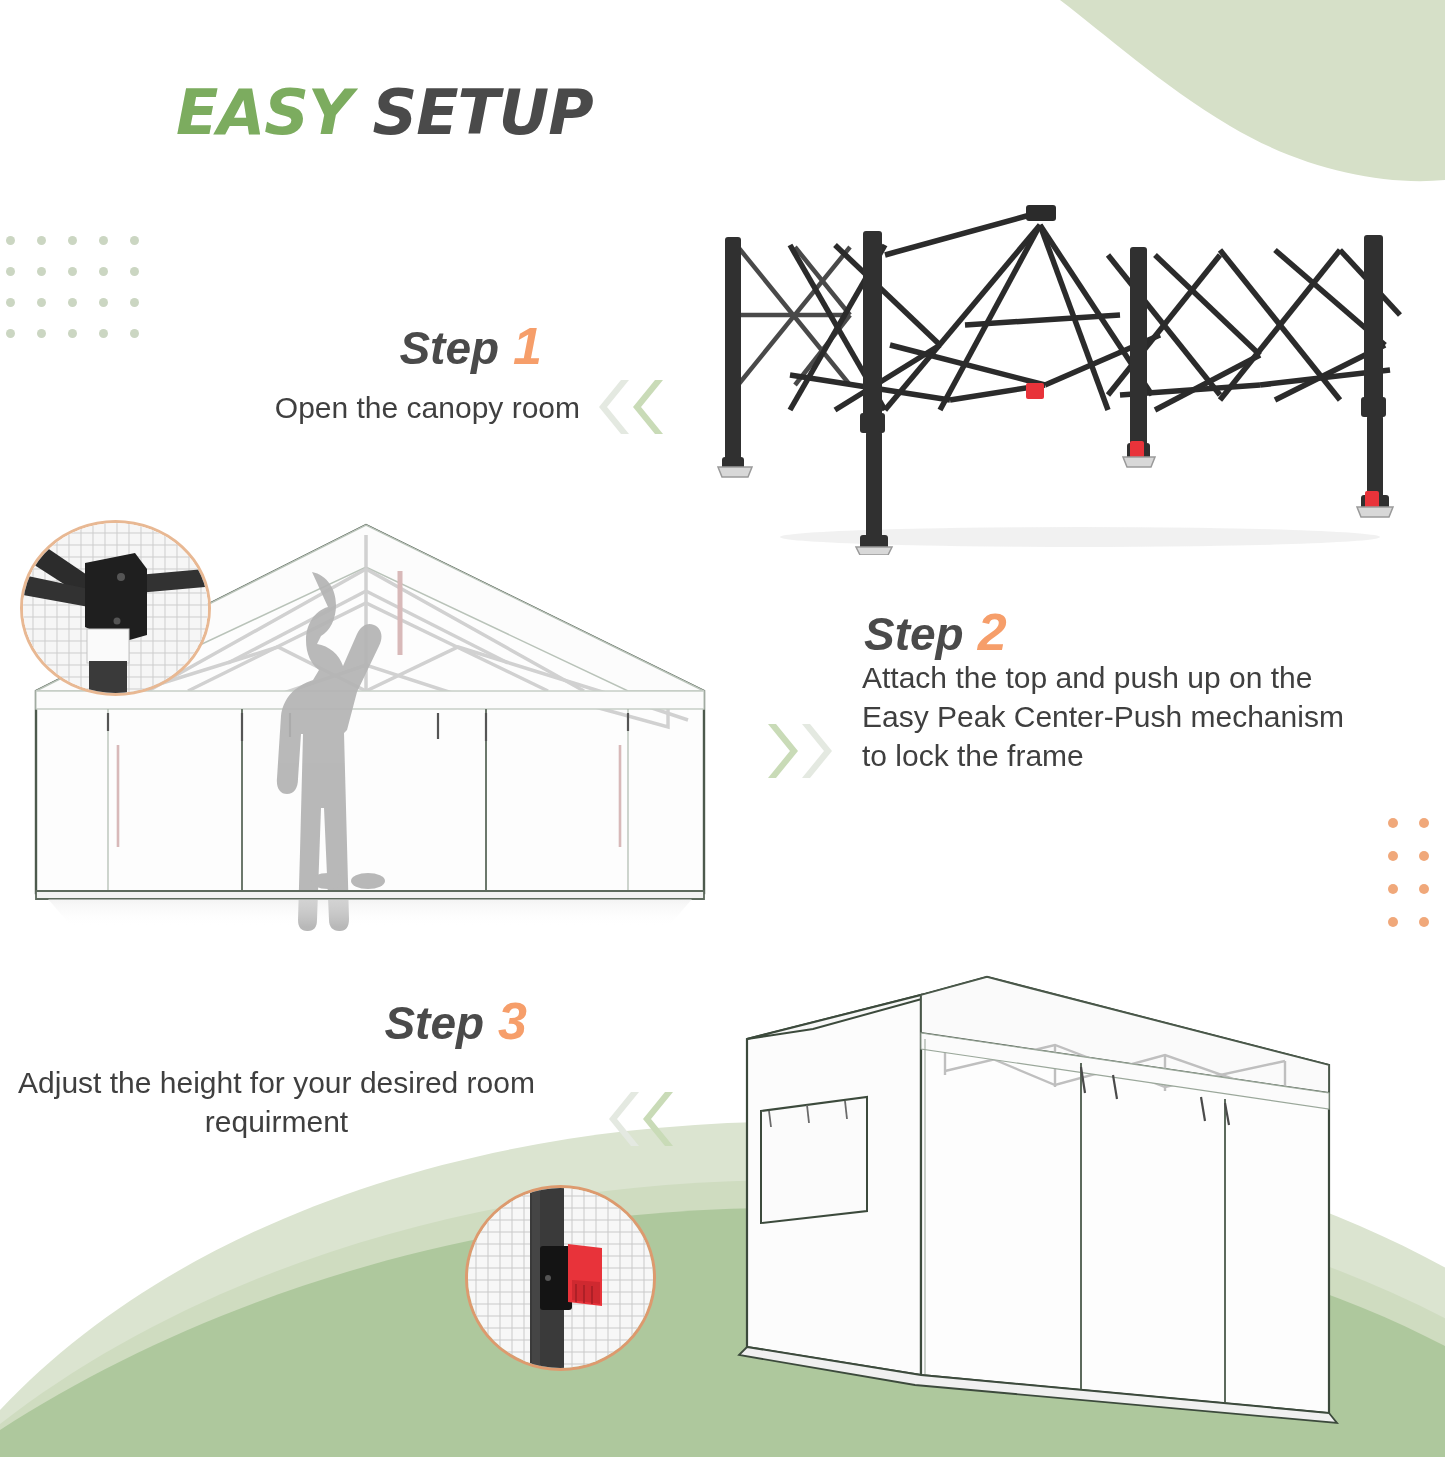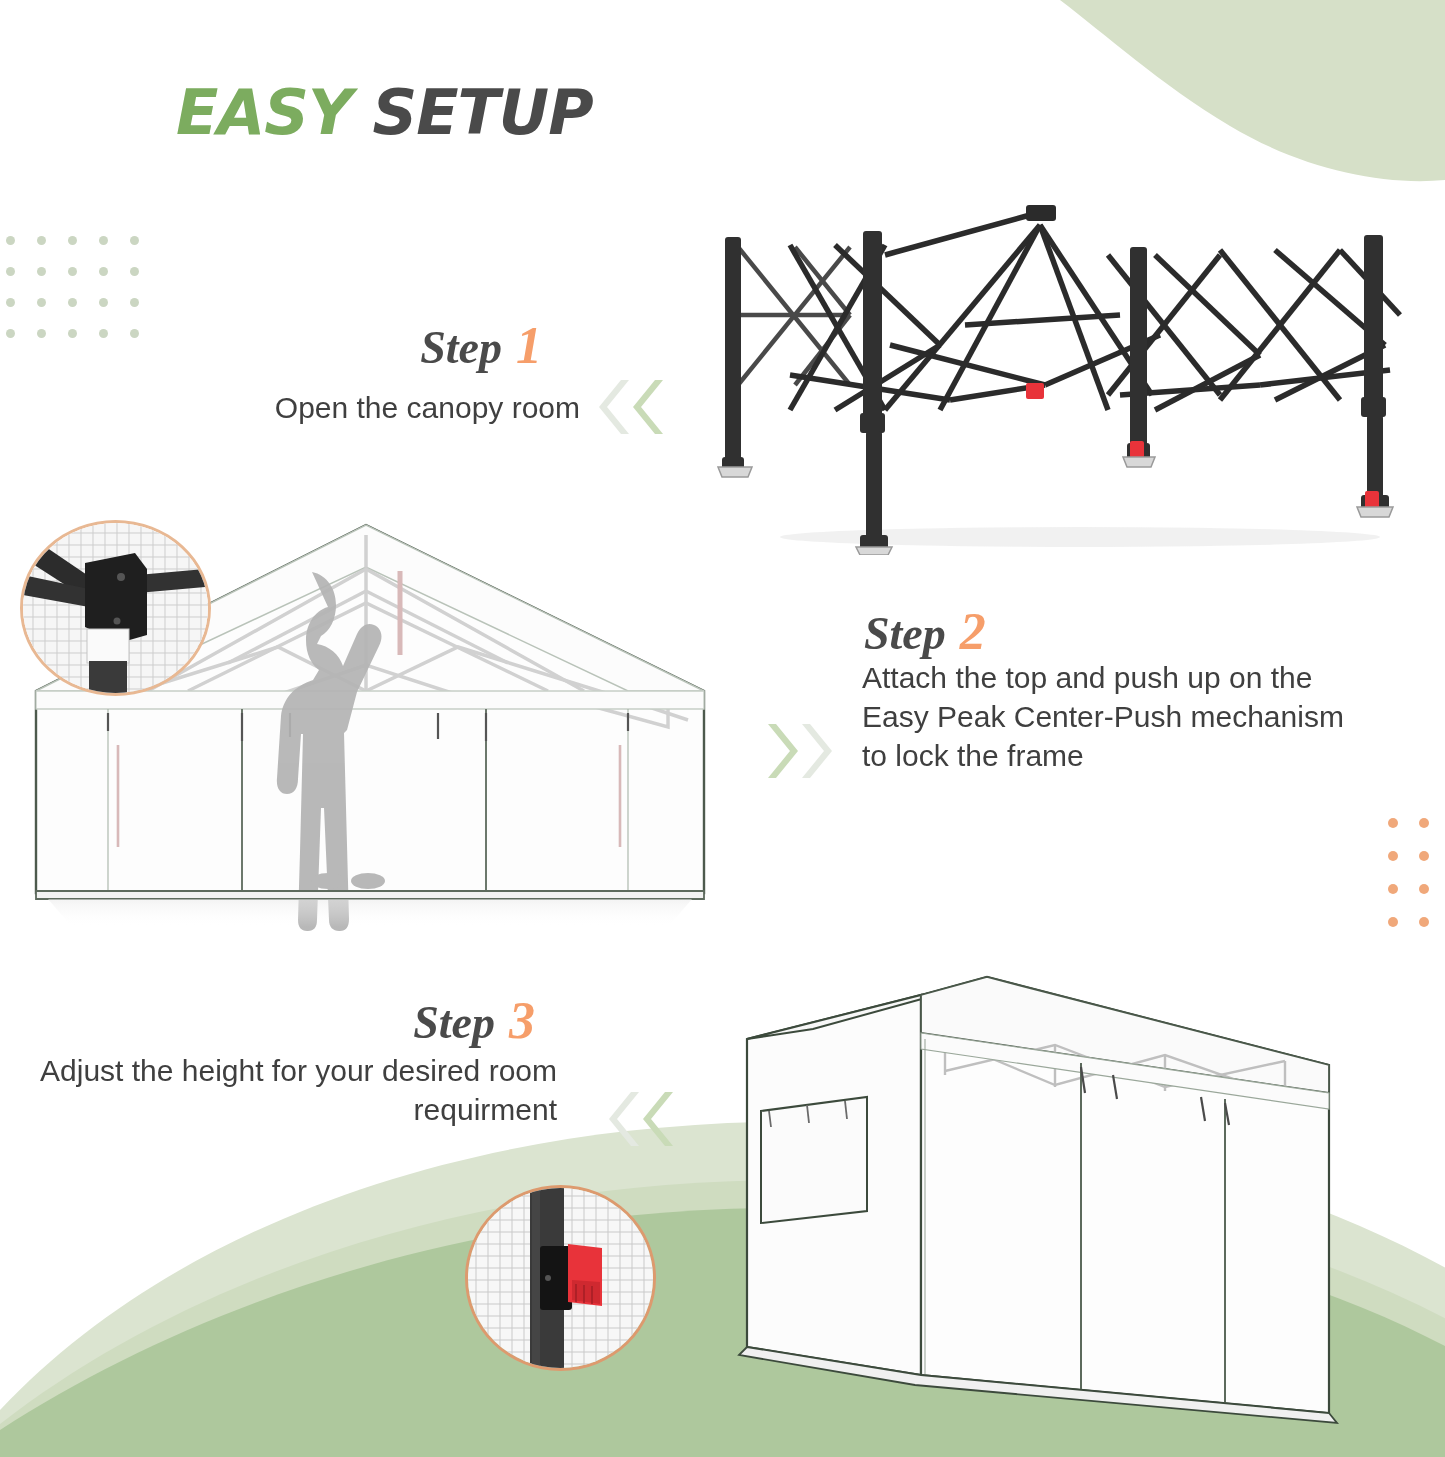--- a/index.html
+++ b/index.html
@@ -30,41 +30,41 @@
     letter-spacing:-1px;white-space:nowrap;
     font-family:"DejaVu Sans","Liberation Sans",sans-serif;
   }
   #page-title .easy{color:#7cac5f;}
   #page-title .setup{color:#4a4a4a;}
 
   
   .step{position:absolute;z-index:6;}
   .step-heading{
     font-size:46px;font-weight:bold;font-style:italic;
-    font-family:Liberation Serif, serif;
+    font-family:Liberation Sans, sans-serif;
     line-height:1;white-space:nowrap;
   }
   .step-word{color:#4a4a4a;}
   .step-num{color:#f69e6a;margin-left:14px;font-size:52px;}
   .step-body{
     font-size:30px;color:#3f3f3f;line-height:1.30;
     font-family:"Liberation Sans","DejaVu Sans",sans-serif;
   }
 
   #step-1{left:180px;top:320px;width:400px;text-align:right;}
   #step-1 .step-heading{padding-right:38px;}
   #step-1 .step-body{margin-top:16px;}
 
   #step-2{left:862px;top:606px;width:490px;text-align:left;}
   #step-2 .step-heading{padding-left:2px;}
   #step-2 .step-body{margin-top:0;}
 
-  #step-3{left:12px;top:995px;width:545px;text-align:right;}
+  #step-3{left:4px;top:995px;width:545px;text-align:right;}
   #step-3 .step-heading{padding-right:22px;}
-  #step-3 .step-body{margin-top:4px;}
+  #step-3 .step-body{margin-top:16px;text-align:center;}
 
   
   .chev-group{position:absolute;z-index:6;display:flex;}
   .chev{width:34px;height:58px;}
   #chev-step1{left:595px;top:378px;}
   #chev-step2{left:768px;top:722px;}
   #chev-step3{left:605px;top:1090px;}
 
   
   .product{position:absolute;z-index:4;}

